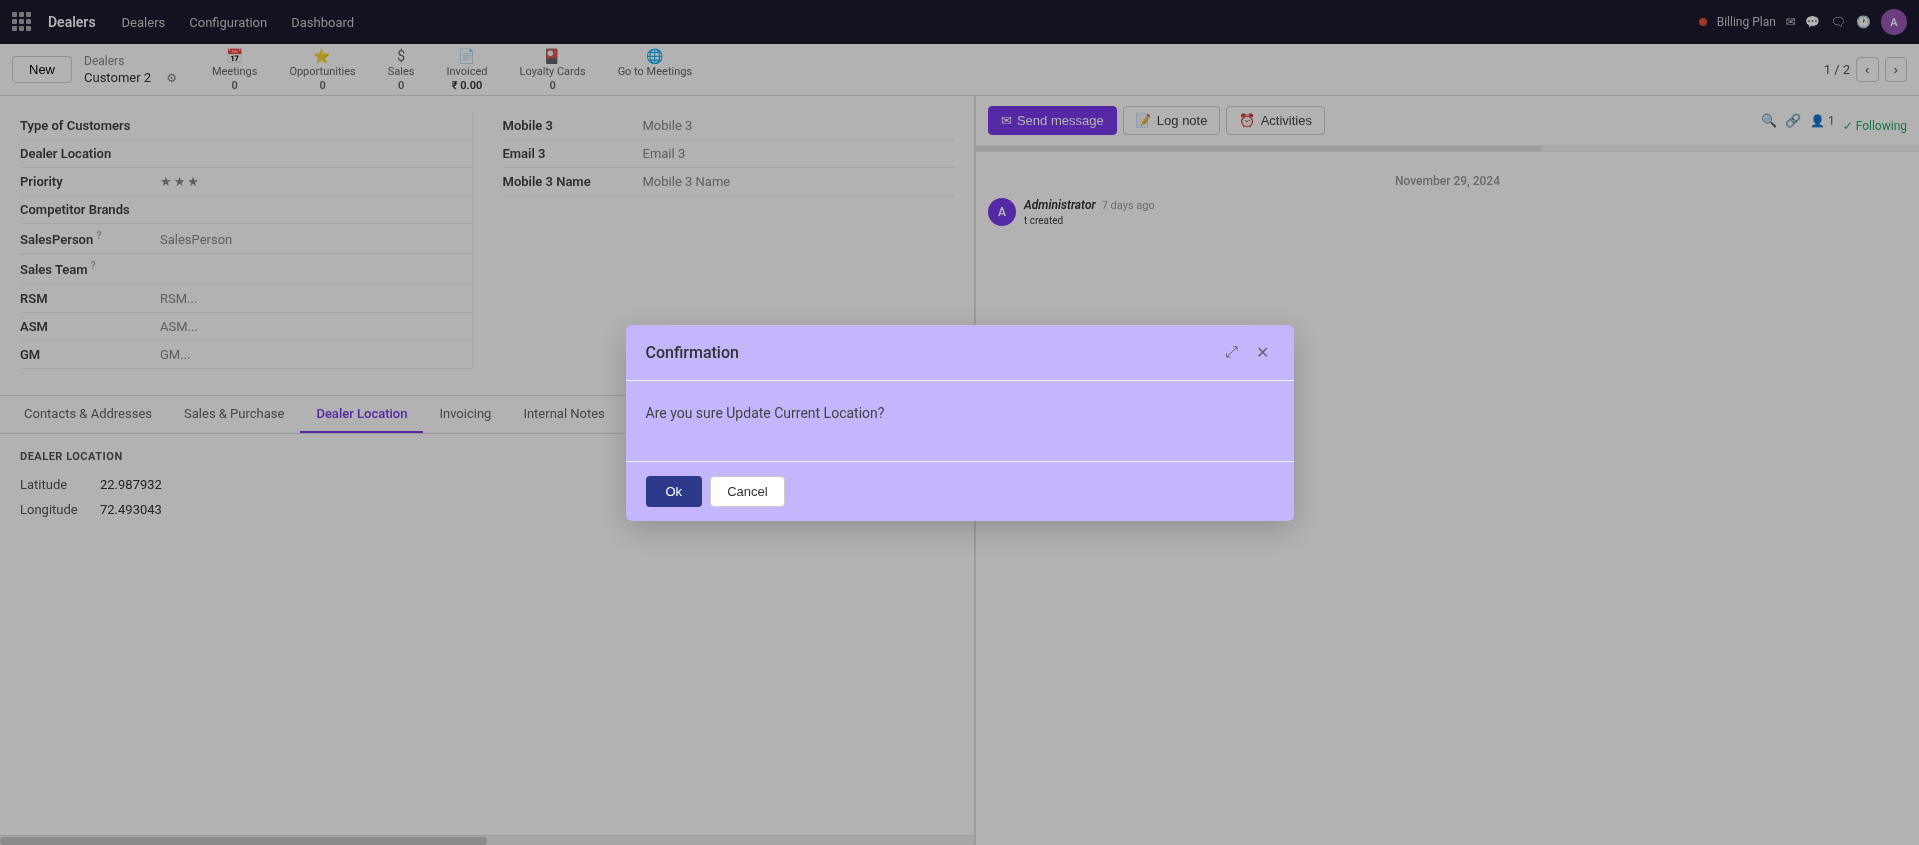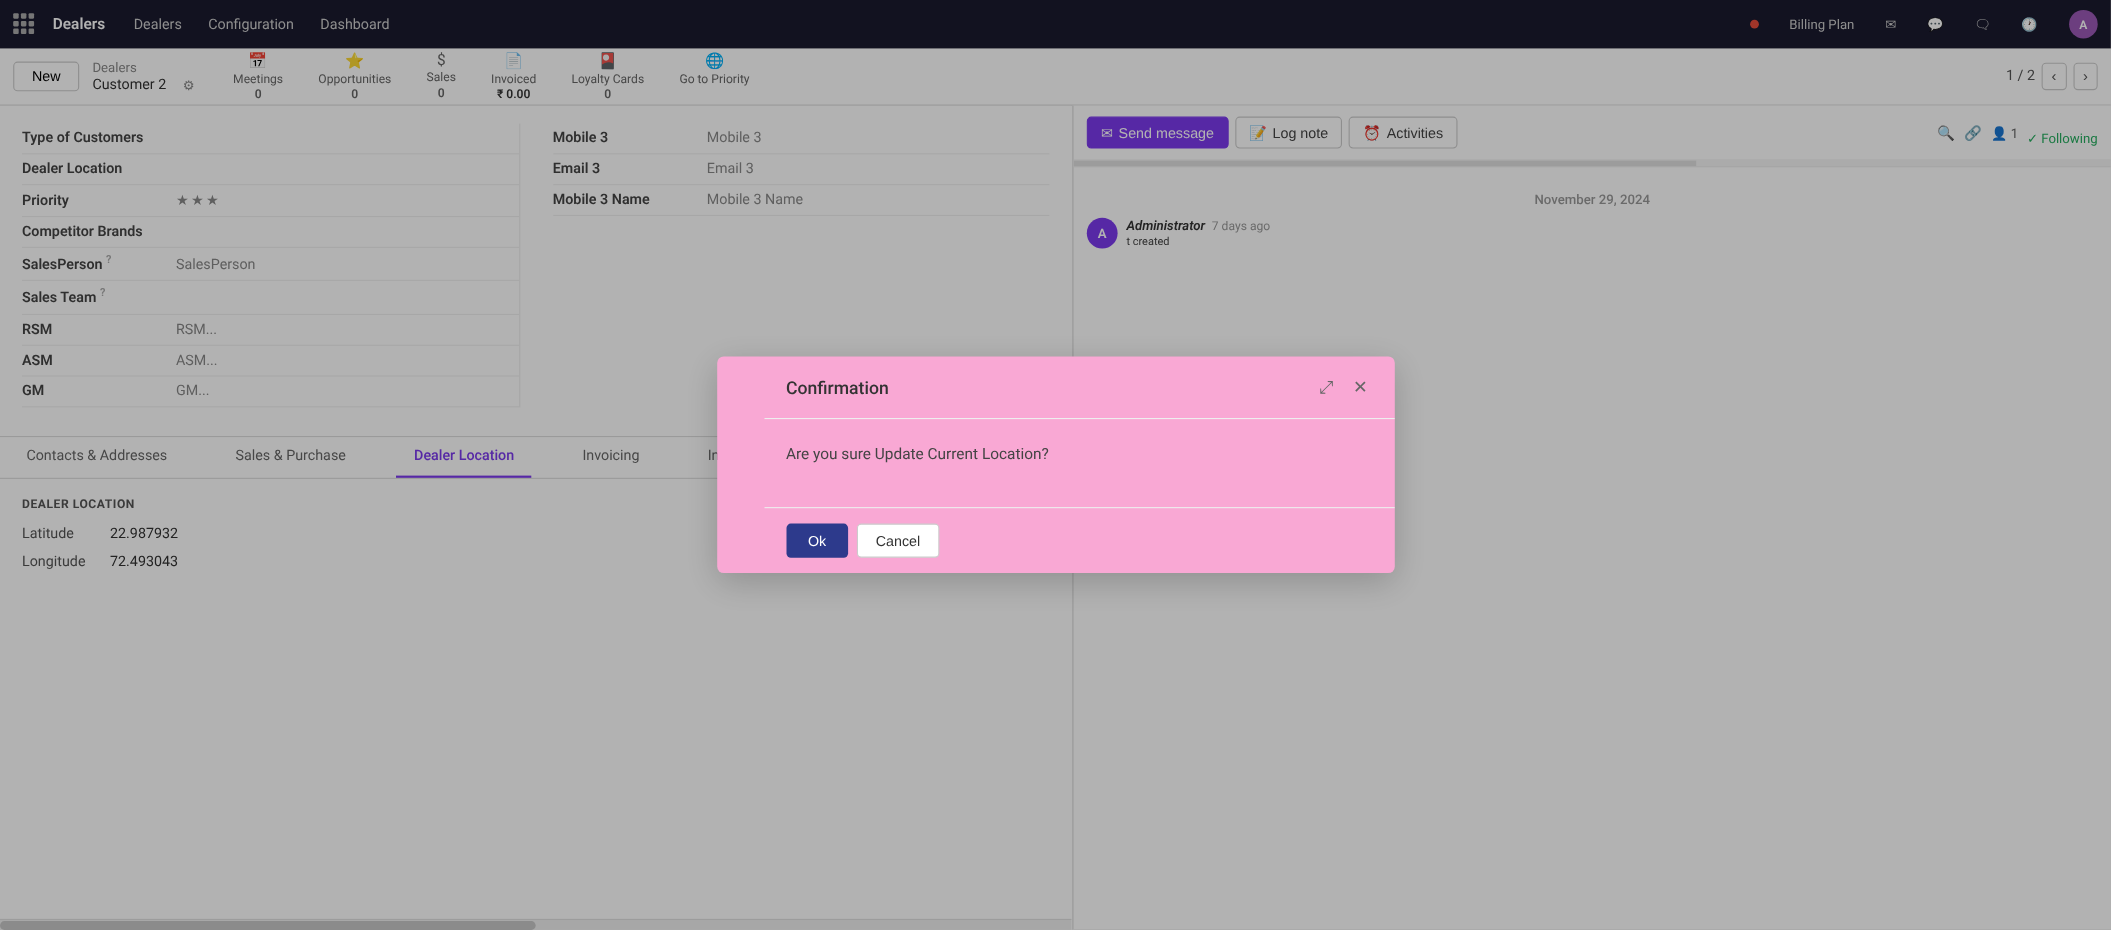--- a/index.html
+++ b/index.html
@@ -13,21 +13,21 @@
       display: flex;
       align-items: center;
       padding: 0 12px;
       gap: 16px;
       position: relative;
       z-index: 10;
     }
     .top-nav .nav-brand { font-size: 14px; font-weight: 600; color: #fff; }
     .top-nav .nav-links { display: flex; gap: 4px; }
     .top-nav .nav-links a { color: #ccc; text-decoration: none; padding: 6px 10px; border-radius: 4px; font-size: 13px; cursor: pointer; }
-    .top-nav .nav-right { margin-left: auto; display: flex; align-items: center; gap: 28px; color: #ccc; font-size: 12px; }
+    .top-nav .nav-right { margin-left: auto; display: flex; align-items: center; gap: 10px; color: #ccc; font-size: 12px; }
     .top-nav .grid-icon { width: 20px; height: 20px; display: grid; grid-template-columns: repeat(3, 5px); grid-template-rows: repeat(3, 5px); gap: 2px; }
     .top-nav .grid-icon span { background: #aaa; border-radius: 1px; display: block; }
     .billing-dot { width: 8px; height: 8px; background: #e74c3c; border-radius: 50%; display: inline-block; }
 
     
     .action-bar {
       background: #fff;
       border-bottom: 1px solid #ddd;
       height: 52px;
       display: flex;
@@ -93,21 +93,20 @@
     .field-value { flex: 1; font-size: 13px; color: #888; }
 
     
     .tabs-bar {
       display: flex;
       border-top: 1px solid #ddd;
       border-bottom: 1px solid #ddd;
       background: #fff;
       padding: 0 8px;
       margin-top: 10px;
-      gap: 30px;
     }
     .tab {
       padding: 10px 16px;
       cursor: pointer;
       font-size: 13px;
       color: #666;
       border-bottom: 2px solid transparent;
       white-space: nowrap;
     }
     .tab.active { color: #7c3aed; border-bottom-color: #7c3aed; font-weight: 500; }
@@ -162,26 +161,25 @@
     .overlay {
       position: fixed;
       top: 0; left: 0; right: 0; bottom: 0;
       background: rgba(0,0,0,0.3);
       z-index: 100;
       display: flex;
       align-items: center;
       justify-content: center;
     }
     .modal {
-      background: #f9a8d4;
+      background: #c4b5fd;
       border-radius: 6px;
-      width: 616px;
+      width: 668px;
       box-shadow: 0 8px 32px rgba(0,0,0,0.2);
       overflow: hidden;
-      padding-left: 43px;
     }
     .modal-header {
       display: flex;
       align-items: center;
       justify-content: space-between;
       padding: 16px 20px;
       border-bottom: 1px solid #eee;
     }
     .modal-title { font-size: 16px; font-weight: 500; color: #333; }
     .modal-header-icons { display: flex; gap: 10px; align-items: center; }
@@ -283,21 +281,21 @@
       <span class="stat-label">Invoiced</span>
       <span class="stat-value">₹ 0.00</span>
     </div>
     <div class="stat-btn">
       <span class="stat-icon">🎴</span>
       <span class="stat-label">Loyalty Cards</span>
       <span class="stat-value">0</span>
     </div>
     <div class="stat-btn">
       <span class="stat-icon">🌐</span>
-      <span class="stat-label">Go to Priority</span>
+      <span class="stat-label">Go to Meetings</span>
     </div>
   </div>
 
   <div class="nav-arrows">
     <span class="page-info">1 / 2</span>
     <button>‹</button>
     <button>›</button>
   </div>
 </div>
 

